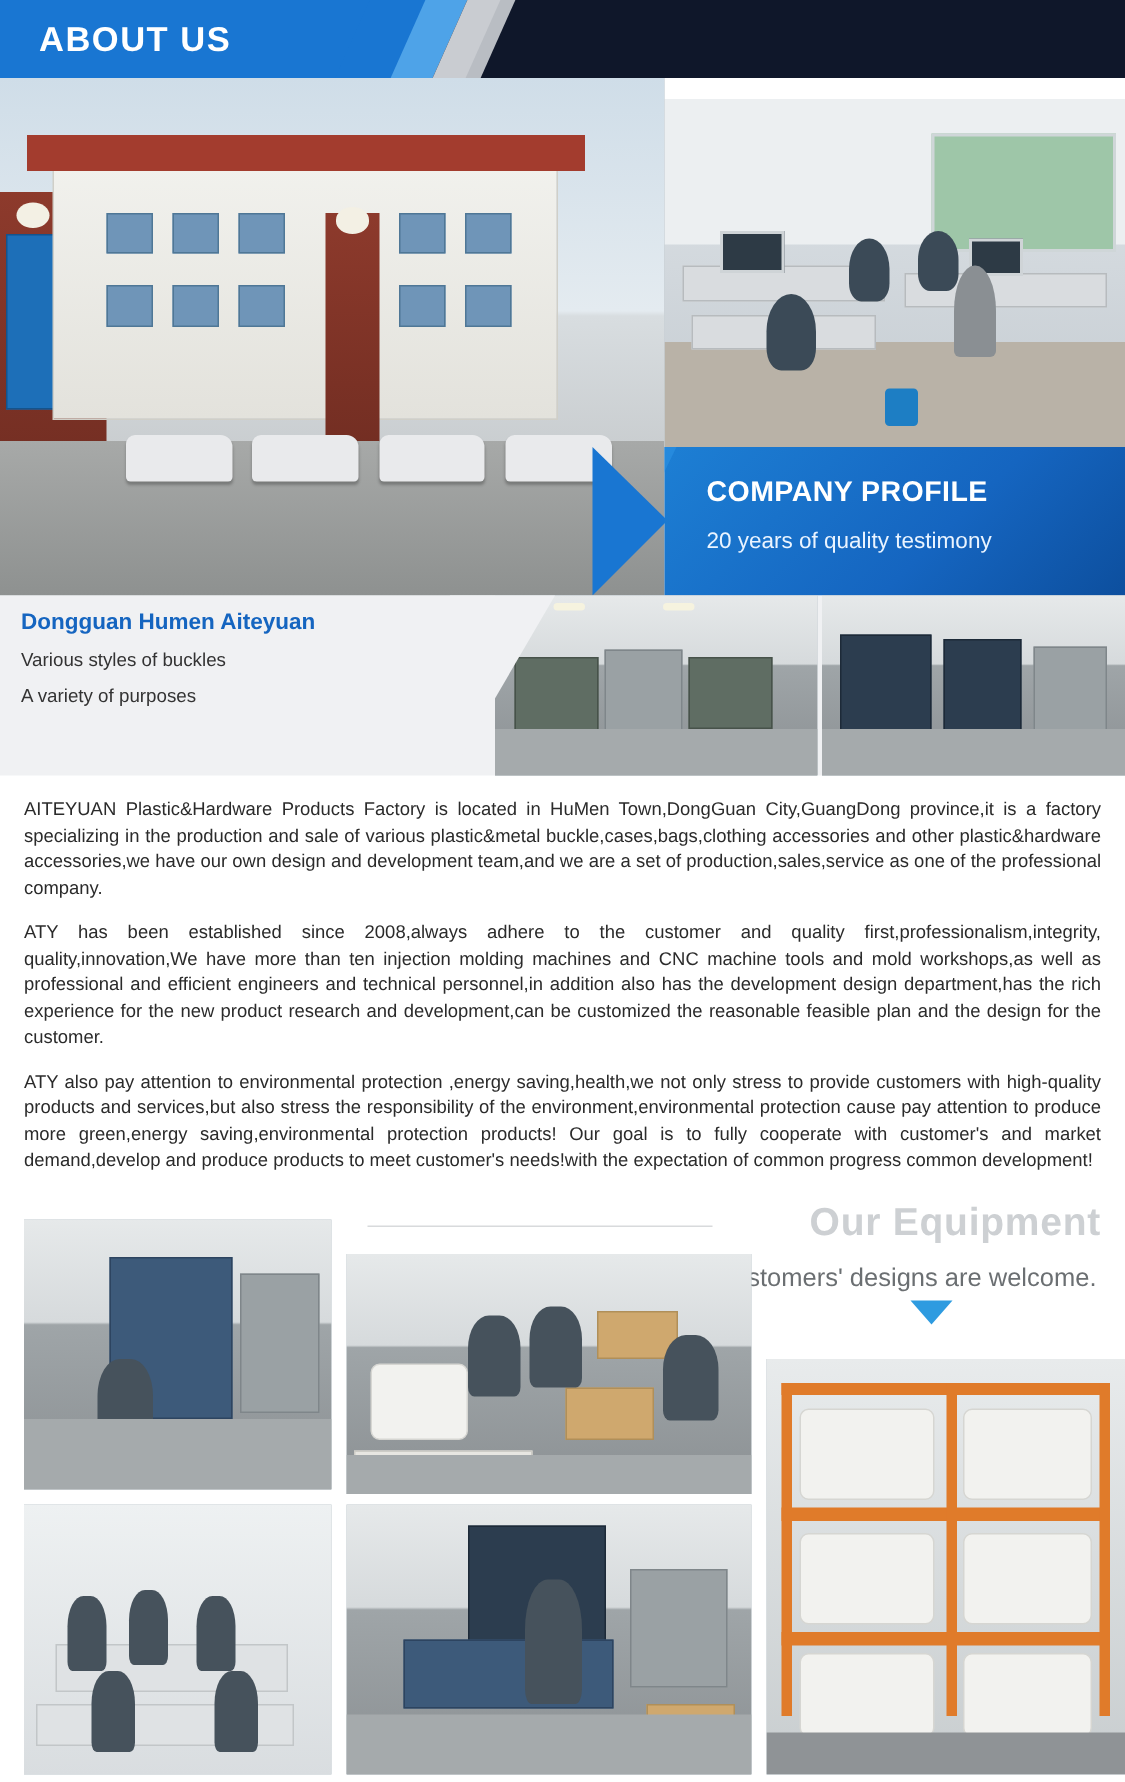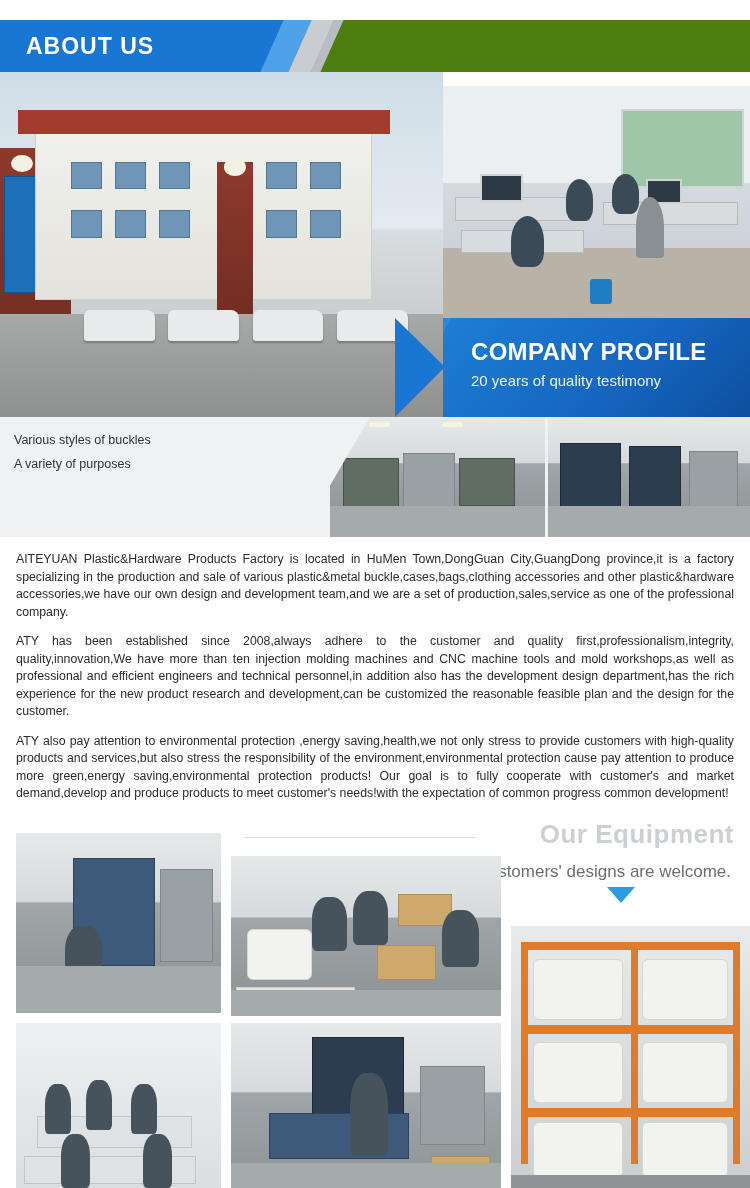--- a/index.html
+++ b/index.html
@@ -8,23 +8,22 @@
     font-family: "Liberation Sans", sans-serif;
     background: #ffffff;
     color: #333;
   }
   .page { width: 750px; position: relative; overflow: hidden; }
 
   
   .header {
     position: relative;
     height: 52px;
-    background: #4d7c0f;
+    background: #0f172a;
     overflow: hidden;
-    margin-top: 20px;
   }
   .header .blue-block {
     position: absolute;
     left: 0; top: 0;
     width: 260px; height: 52px;
     background: #1976d2;
   }
   .header .blue-slant {
     position: absolute;
     left: 235px; top: 0;
@@ -144,21 +143,21 @@
   }
   .profile-band .tri {
     position:absolute; left:-40px; top:0;
     width:0; height:0;
     border-top: 99px solid #2e93e6;
     border-right: 48px solid transparent;
     opacity:.55;
   }
   .profile-band .pb-title {
     position:absolute; left:28px; top:20px;
-    color:#fff; font-size:24px; font-weight:bold; letter-spacing:.3px;
+    color:#fff; font-size:19px; font-weight:bold; letter-spacing:.3px;
   }
   .profile-band .pb-sub {
     position:absolute; left:28px; top:54px;
     color:#eaf4ff; font-size:15px;
   }
   .profile-arrow {
     position:absolute; left:395px; top:246px;
     width:0; height:0;
     border-top: 49px solid transparent;
     border-bottom: 50px solid transparent;
@@ -298,20 +297,21 @@
     </div>
     <div class="ph p-ws nb-p2">
       <div class="sky"></div>
       <div class="mach dark" style="left:6%; top:22%; width:30%; height:56%;"></div>
       <div class="mach dark" style="left:40%; top:24%; width:26%; height:54%;"></div>
       <div class="mach grey" style="left:70%; top:28%; width:24%; height:48%;"></div>
       <div class="floor"></div>
     </div>
     <div class="wedge"></div>
     <div class="txt">
+      <div class="n1">Dongguan Humen Aiteyuan</div>
       <div class="n2">Various styles of buckles</div>
       <div class="n2">A variety of purposes</div>
     </div>
   </div>
 
   <div class="body-text">
     <p>AITEYUAN Plastic&amp;Hardware Products Factory is located in HuMen Town,DongGuan City,GuangDong province,it is a factory specializing in the production and sale of various plastic&amp;metal buckle,cases,bags,clothing accessories and other plastic&amp;hardware accessories,we have our own design and development team,and we are a set of production,sales,service as one of the professional company.</p>
     <p>ATY has been established since 2008,always adhere to the customer and quality first,professionalism,integrity, quality,innovation,We have more than ten injection molding machines and CNC machine tools and mold workshops,as well as professional and efficient engineers and technical personnel,in addition also has the development design department,has the rich experience for the new product research and development,can be customized the reasonable feasible plan and the design for the customer.</p>
     <p>ATY also pay attention to environmental protection ,energy saving,health,we not only stress to provide customers with high-quality products and services,but also stress the responsibility of the environment,environmental protection cause pay attention to produce more green,energy saving,environmental protection products! Our goal is to fully cooperate with customer's and market demand,develop and produce products to meet customer's needs!with the expectation of common progress common development!</p>
   </div>

